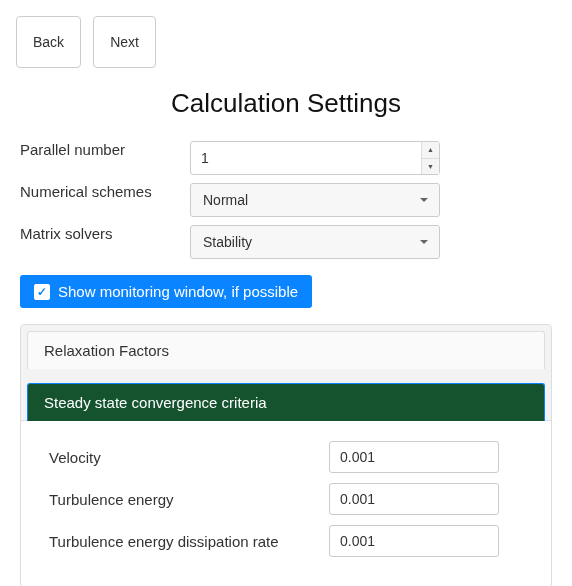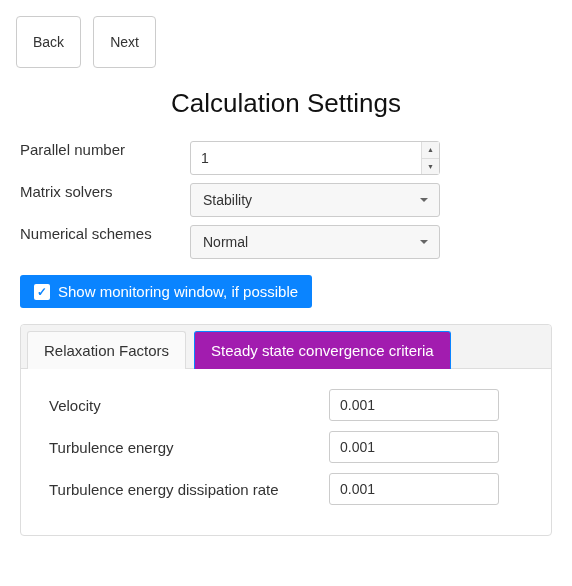--- a/index.html
+++ b/index.html
@@ -139,35 +139,36 @@
     border: 1px solid #ddd;
     border-radius: 4px;
     background: #fff;
   }
   .tab-bar {
     display: flex;
     background: #f3f3f3;
     border-bottom: 1px solid #ddd;
     padding: 6px 6px 0 6px;
     border-radius: 4px 4px 0 0;
-    gap: 8px;
+    gap: 15px;
+    flex-direction: column;
   }
   .tab {
     padding: 10px 16px;
     font-size: 15px;
     border: 1px solid #ddd;
     border-bottom: none;
     background: #fafafa;
     color: #333;
     cursor: pointer;
     border-radius: 3px 3px 0 0;
     margin-bottom: -1px;
   }
   .tab.active {
-    background: #a21caf;
+    background: #14532d;
     color: #fff;
     border-color: #0a84ff;
   }
   .tab-content {
     padding: 20px 20px 20px 28px;
   }
   .crit-row {
     display: flex;
     align-items: center;
     margin-bottom: 10px;
@@ -205,39 +206,39 @@
     <div class="spinner-wrap">
       <input class="spinner-input" type="text" value="1" style="">
       <div class="spinner-btns">
         <div class="spinner-btn">▲</div>
         <div class="spinner-btn">▼</div>
       </div>
     </div>
   </div>
 
   <div class="form-row">
+    <div class="form-label">Numerical schemes</div>
+    <div class="select-wrap">
+      <div class="select-box">
+        <span>Normal</span>
+      </div>
+      <div class="select-caret"></div>
+    </div>
+  </div>
+
+  <div class="form-row">
     <div class="form-label">Matrix solvers</div>
     <div class="select-wrap">
       <div class="select-box">
         <span>Stability</span>
       </div>
       <div class="select-caret"></div>
     </div>
   </div>
 
-  <div class="form-row">
-    <div class="form-label">Numerical schemes</div>
-    <div class="select-wrap">
-      <div class="select-box">
-        <span>Normal</span>
-      </div>
-      <div class="select-caret"></div>
-    </div>
-  </div>
-
   <div class="check-bar">
     <div class="check-box">✓</div>
     <span>Show monitoring window, if possible</span>
   </div>
 
   <div class="panel">
     <div class="tab-bar">
       <div class="tab">Relaxation Factors</div>
       <div class="tab active">Steady state convergence criteria</div>
     </div>

